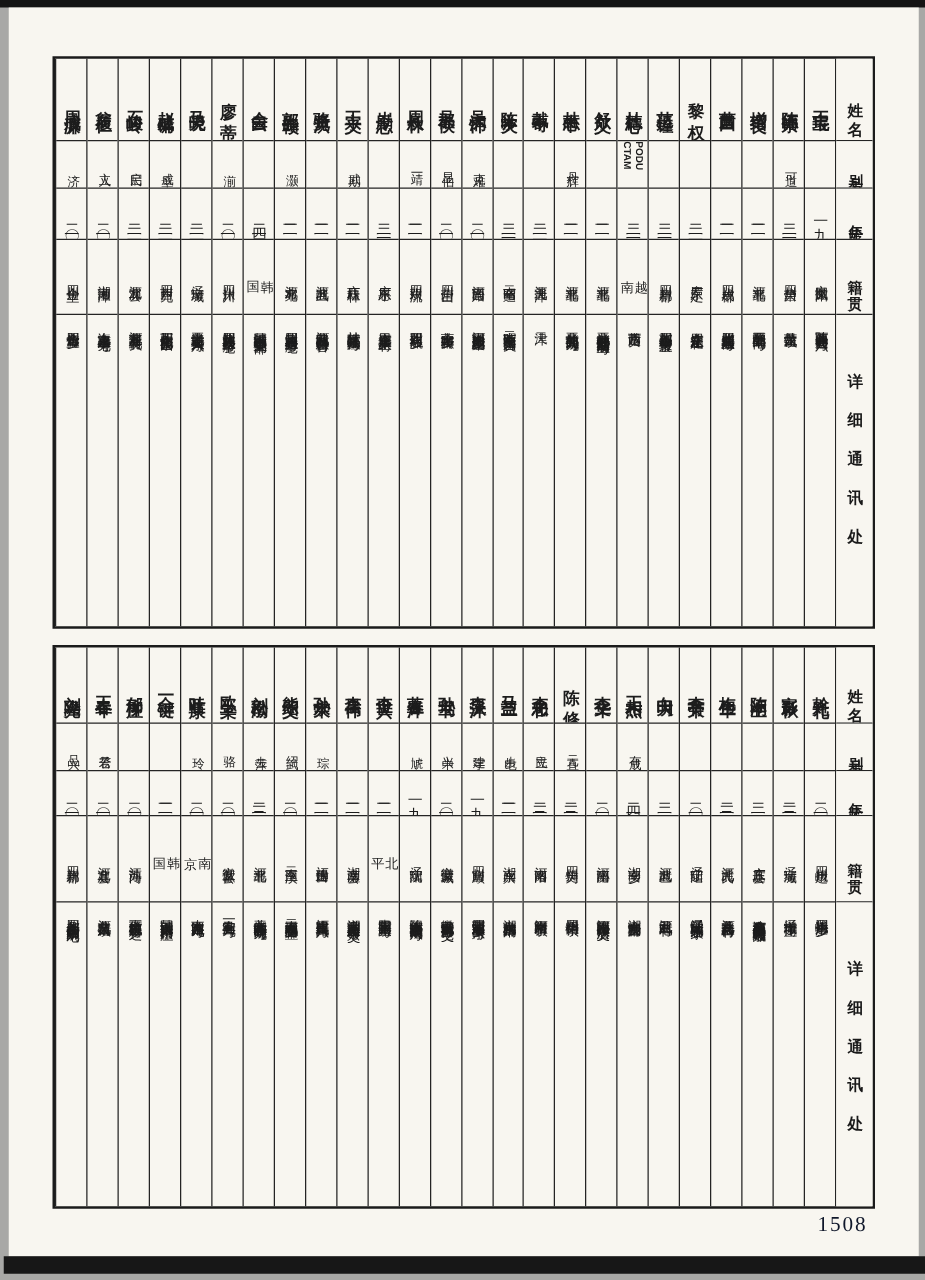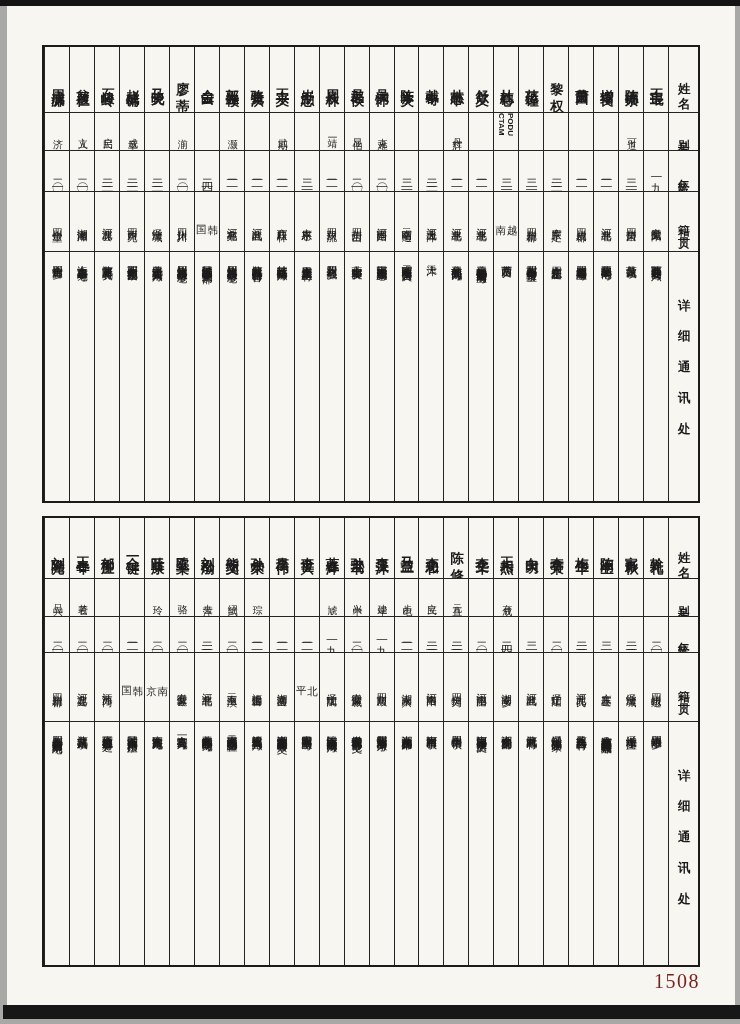--- a/index.html
+++ b/index.html
@@ -54,21 +54,21 @@
   
   .col.header .cell{background:#f8f6f0;}
   .hv{font-weight:700;color:#191919;}
   .h-name{font-size:12.5px;letter-spacing:15px;margin-top:15px;}
   .h-alias{font-size:11.5px;letter-spacing:3px;margin-top:3px;}
   .h-age{font-size:11.5px;letter-spacing:3px;margin-top:3px;}
   .h-native{font-size:12px;letter-spacing:13px;margin-top:13px;}
   .h-address{font-size:12.5px;letter-spacing:31px;margin-top:31px;}
   .page-number{
     position:absolute;left:654px;top:970px;width:60px;
-    font-size:20px;letter-spacing:1.5px;color:#7f1d1d;
+    font-size:17px;letter-spacing:1.5px;color:#0f172a;
     font-family:"Liberation Serif","DejaVu Serif",serif;
   }
 </style>
 </head>
 <body>
 
 <div class="scan-bar-top"></div>
 <div class="paper"></div>
 <div class="table-area">
   <div class="band top" id="band-0">

